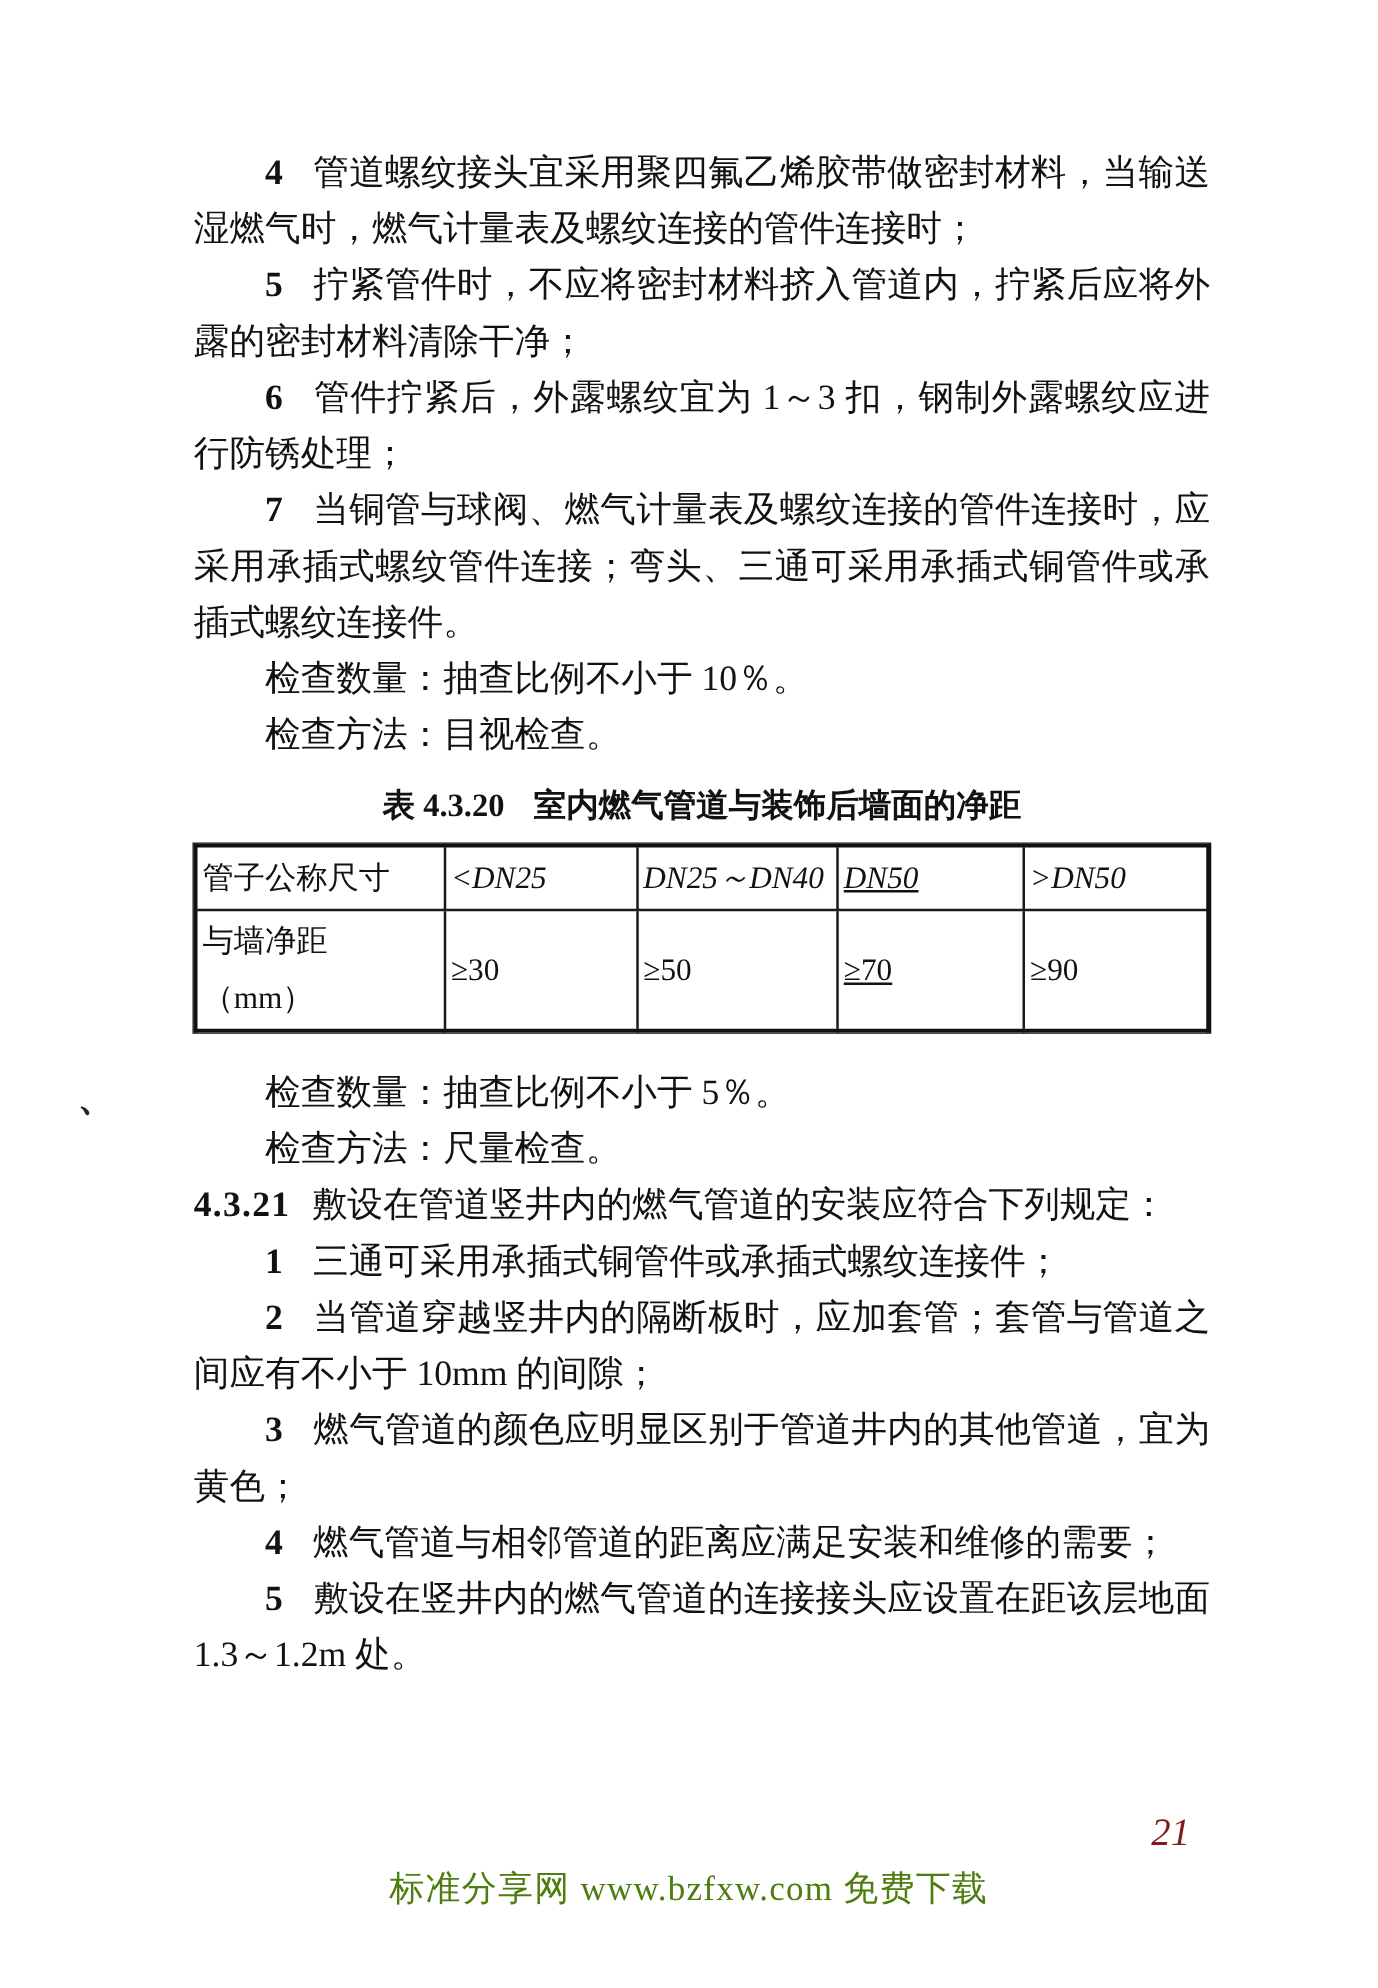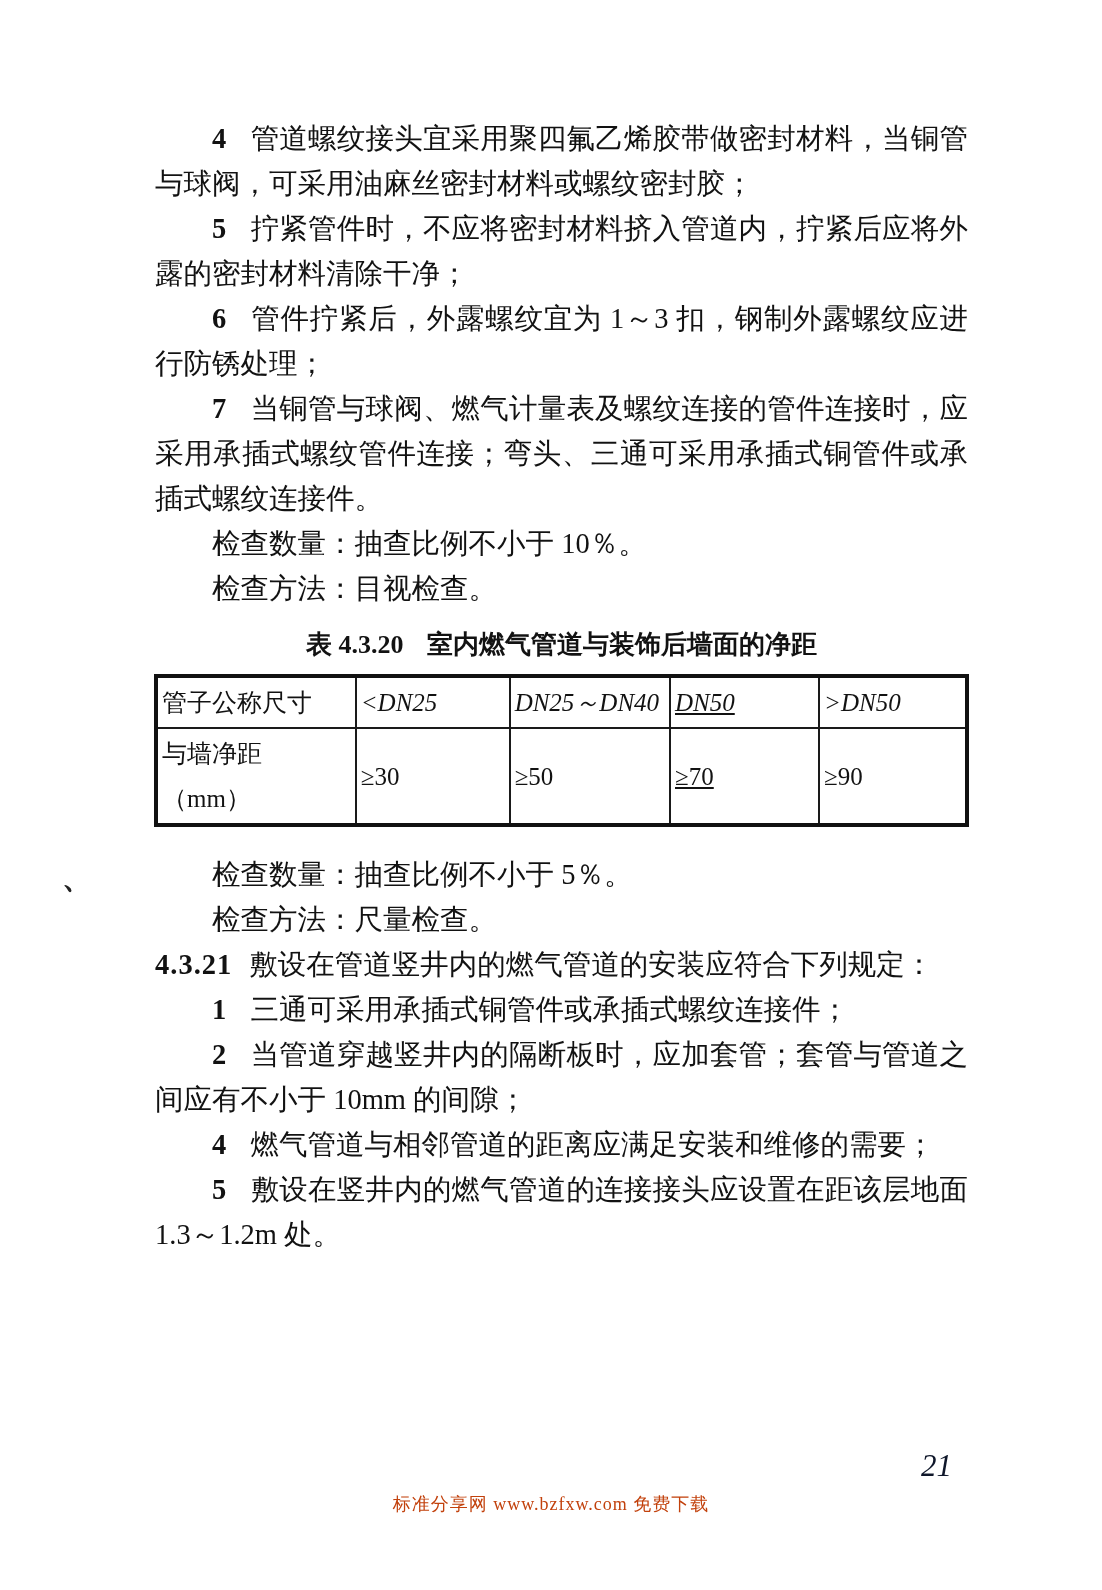--- a/index.html
+++ b/index.html
@@ -62,50 +62,50 @@
   td.c3 { width: 18.4%; text-decoration: underline; }
   td.c4 { width: 18.2%; }
   .dn { font-style: italic; }
   .page-number {
     position: absolute;
     right: 150px;
     top: 1448px;
     font-size: 31px;
     font-style: italic;
     font-family: "Liberation Serif", "DejaVu Serif", serif;
-    color: #0f172a;
+    color: #7f1d1d;
   }
   .watermark {
     position: absolute;
     left: 0;
     width: 100%;
     top: 1492px;
     text-align: center;
-    color: #c2410c;
-    font-size: 18px;
+    color: #4d7c0f;
+    font-size: 28px;
     letter-spacing: 1px;
     font-family: "Liberation Serif", "DejaVu Serif", serif;
   }
   .stray-mark {
     position: absolute;
     left: 62px;
     top: 858px;
     font-size: 30px;
     font-weight: bold;
     color: #222;
   }
 </style>
 </head>
 <body>
 
 <span class="stray-mark">、</span>
 
 <div class="page doc-text">
 
-  <p class="item"><span class="num">4</span><span>管道螺纹接头宜采用聚四氟乙烯胶带做密封材料，当铜管与球阀，可采用油麻丝密封材料或螺纹密封胶；</span></p>
+  <p class="item"><span class="num">4</span><span>管道螺纹接头宜采用聚四氟乙烯胶带做密封材料，当输送湿燃气时，燃气计量表及螺纹连接的管件连接时；</span></p>
 
   <p class="item"><span class="num">5</span><span>拧紧管件时，不应将密封材料挤入管道内，拧紧后应将外露的密封材料清除干净；</span></p>
 
   <p class="item"><span class="num">6</span><span>管件拧紧后，外露螺纹宜为 1～3 扣，钢制外露螺纹应进行防锈处理；</span></p>
 
   <p class="item"><span class="num">7</span><span>当铜管与球阀、燃气计量表及螺纹连接的管件连接时，应采用承插式螺纹管件连接；弯头、三通可采用承插式铜管件或承插式螺纹连接件。</span></p>
 
   <p class="plain">检查数量：抽查比例不小于 10％。</p>
   <p class="plain">检查方法：目视检查。</p>
 
@@ -133,20 +133,21 @@
 
   <p class="plain">检查数量：抽查比例不小于 5％。</p>
   <p class="plain">检查方法：尺量检查。</p>
 
   <p class="clause"><span class="num">4.3.21</span><span>敷设在管道竖井内的燃气管道的安装应符合下列规定：</span></p>
 
   <p class="item"><span class="num">1</span><span>三通可采用承插式铜管件或承插式螺纹连接件；</span></p>
 
   <p class="item"><span class="num">2</span><span>当管道穿越竖井内的隔断板时，应加套管；套管与管道之间应有不小于 10mm 的间隙；</span></p>
 
+  <p class="item"><span class="num">3</span><span>燃气管道的颜色应明显区别于管道井内的其他管道，宜为黄色；</span></p>
 
   <p class="item"><span class="num">4</span><span>燃气管道与相邻管道的距离应满足安装和维修的需要；</span></p>
 
   <p class="item"><span class="num">5</span><span>敷设在竖井内的燃气管道的连接接头应设置在距该层地面 1.3～1.2m 处。</span></p>
 
 </div>
 
 <div class="page-number">21</div>
 
 <div class="watermark">标准分享网 www.bzfxw.com 免费下载</div>

